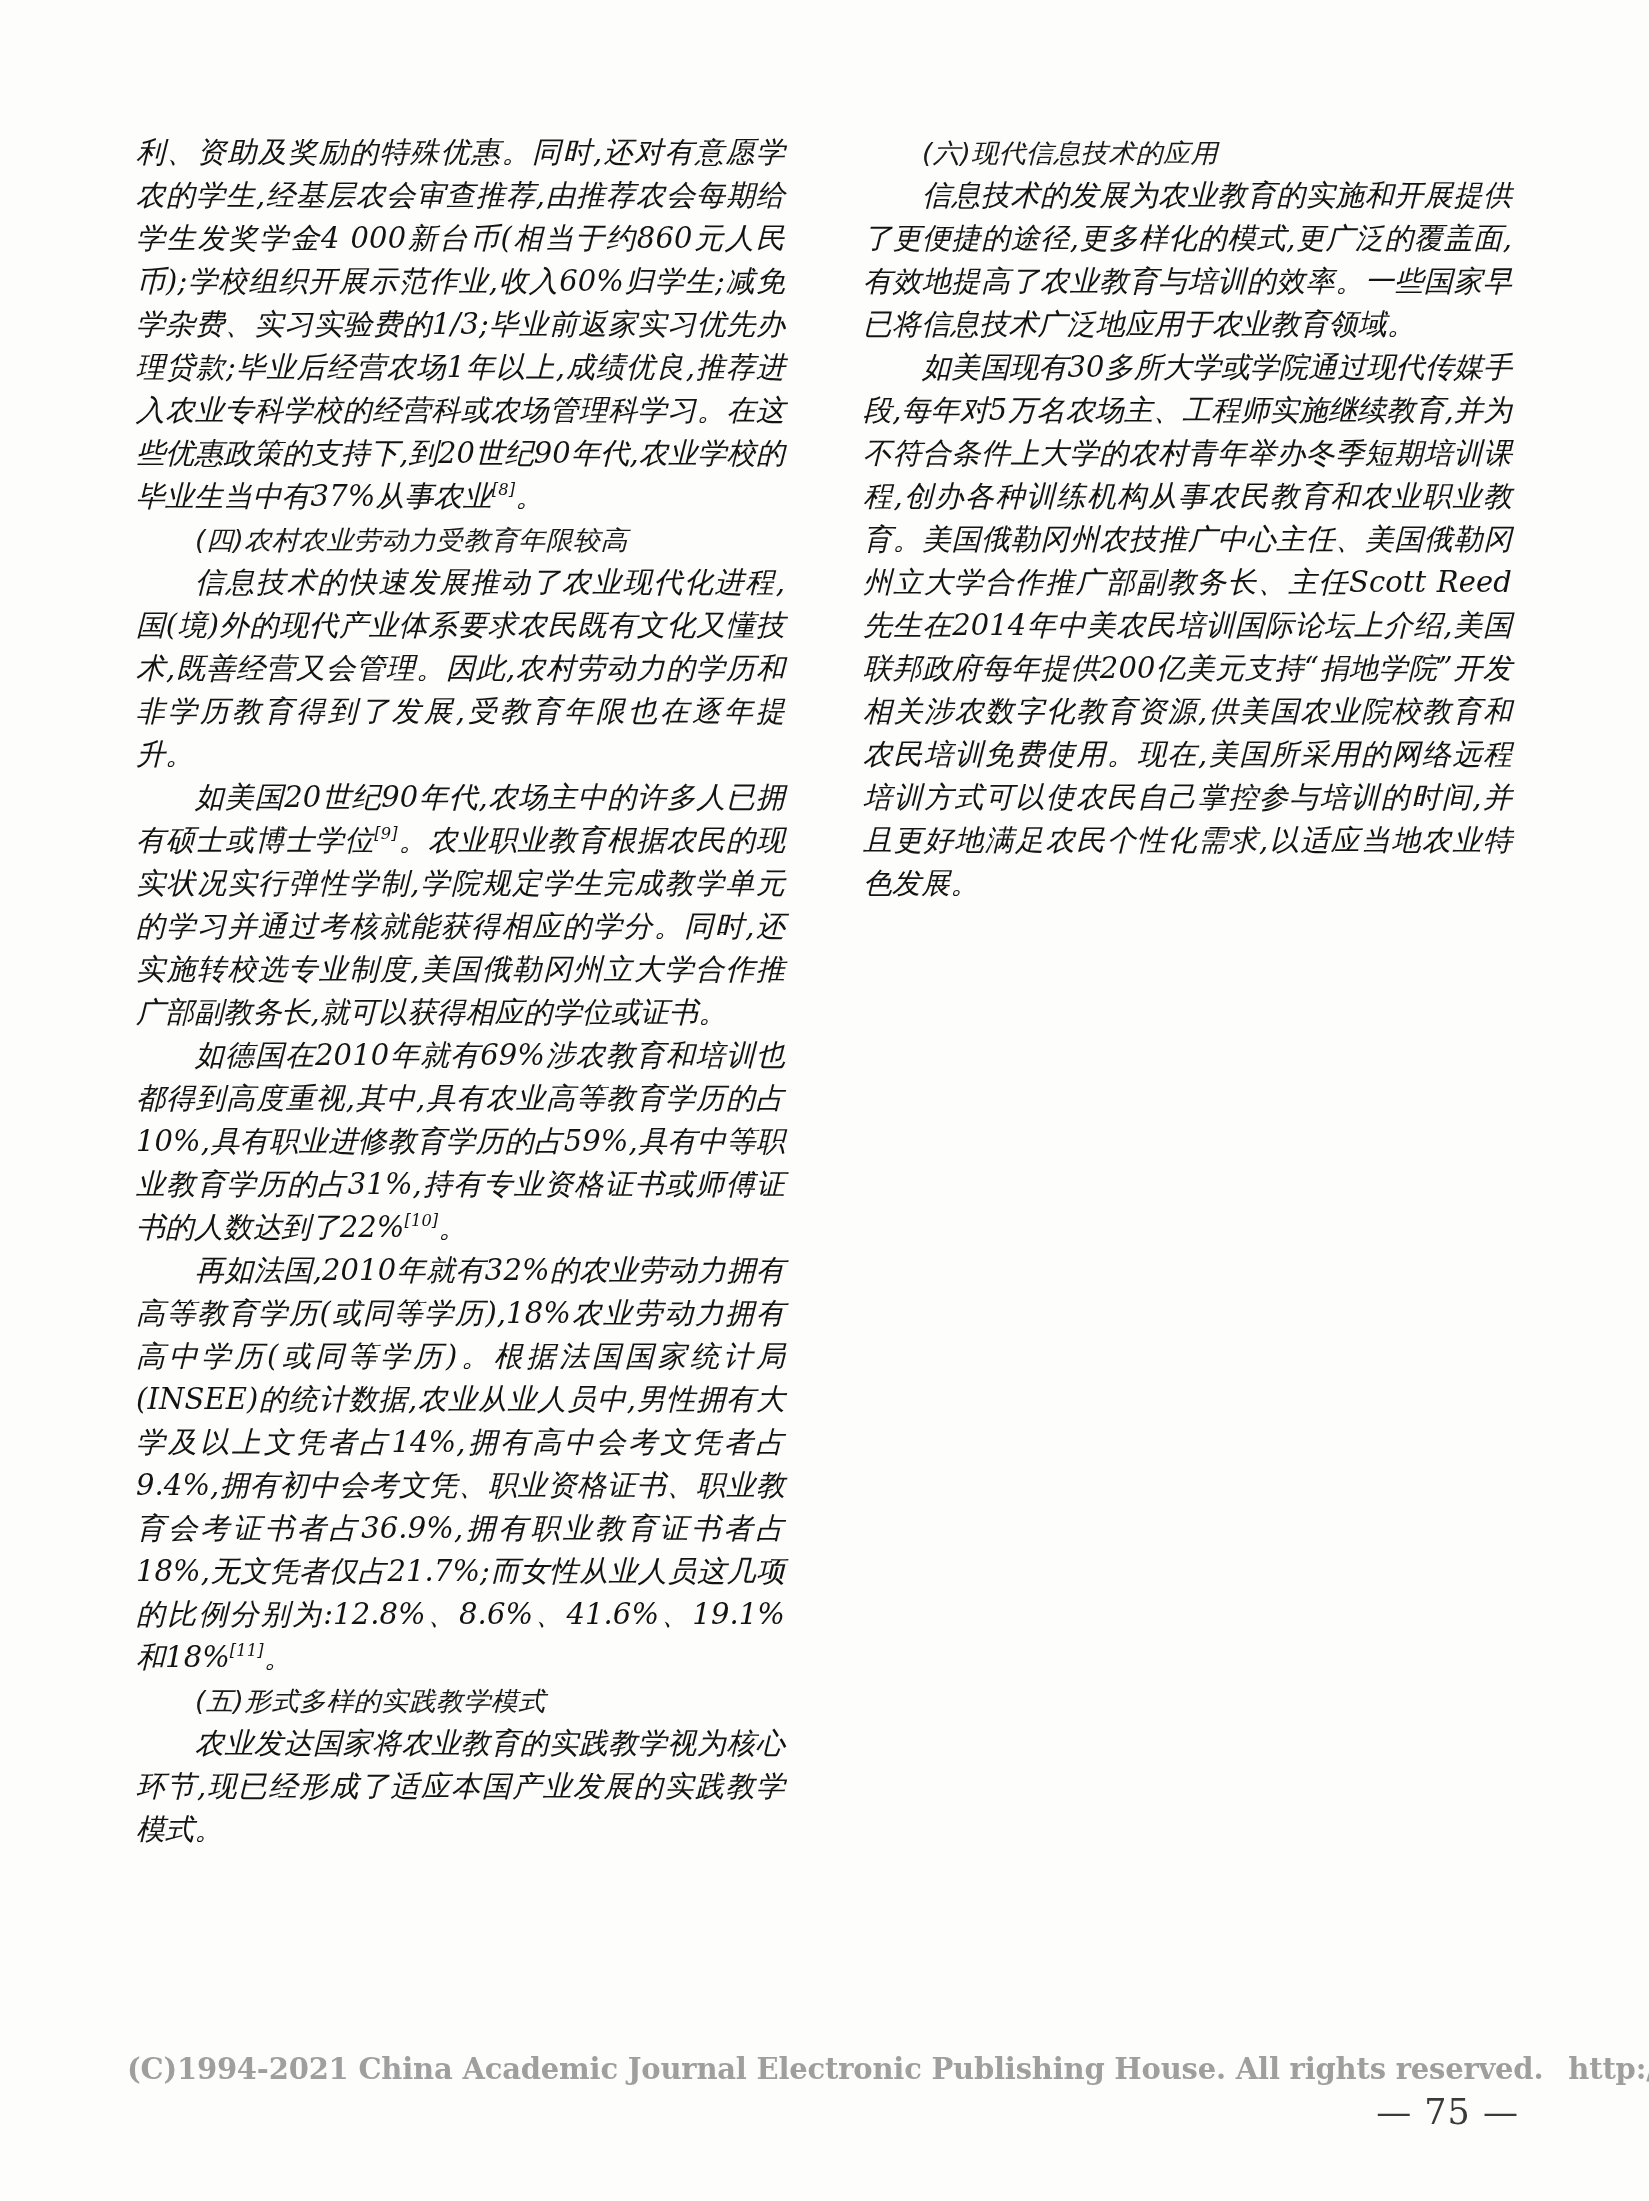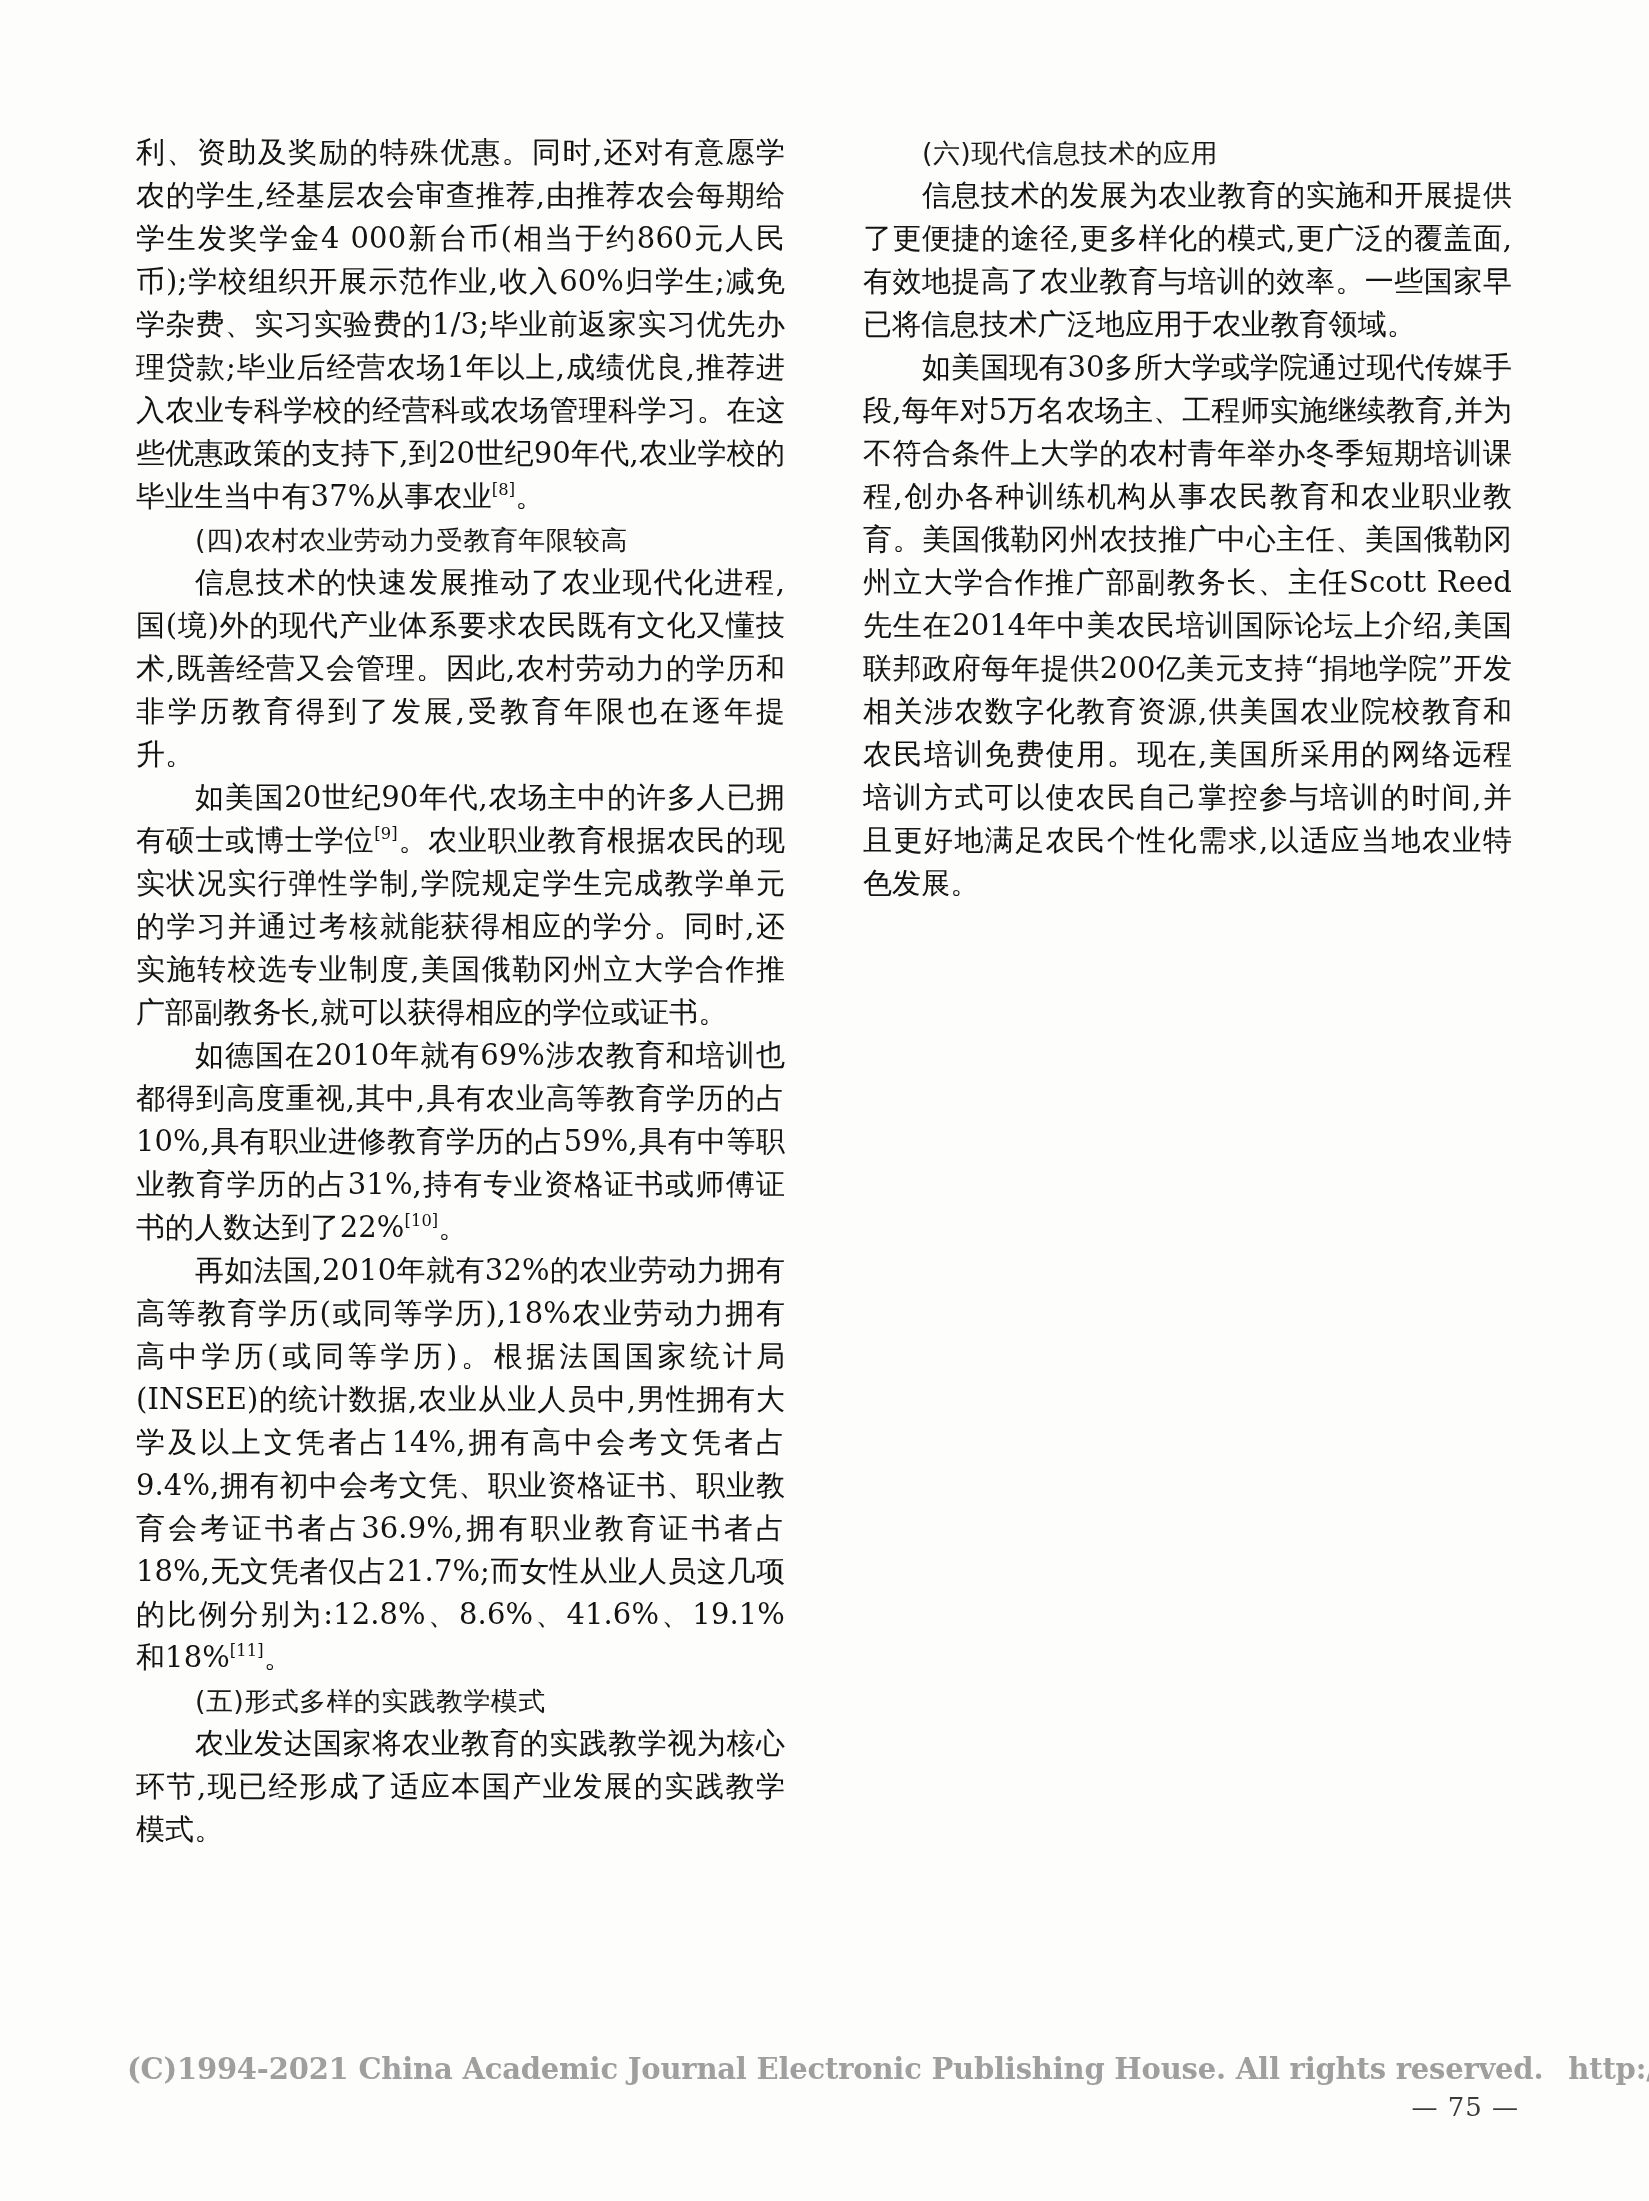--- a/index.html
+++ b/index.html
@@ -33,20 +33,21 @@
   }
 
   #columns {
     position: absolute;
     left: 136px;
     top: 131px;
     width: 1376px;
     height: 1835px;
     display: flex;
     justify-content: space-between;
+    font-style: italic;
   }
 
   .column {
     width: 649px;
   }
 
   .para {
     font-size: 29px;
     line-height: 43px;
     text-align: justify;
@@ -96,21 +97,21 @@
   #watermark .wm-url {
     font-weight: 700;
     margin-left: 25px;
   }
 
   #page-number {
     position: absolute;
     right: 131px;
     top: 2092px;
     font-family: "DejaVu Serif", "Liberation Serif", serif;
-    font-size: 26px;
+    font-size: 35px;
     color: #3a3a3a;
     letter-spacing: 1px;
   }
 </style>
 </head>
 <body>
 
 <div id="page">
   <div id="paper-texture"></div>
 

